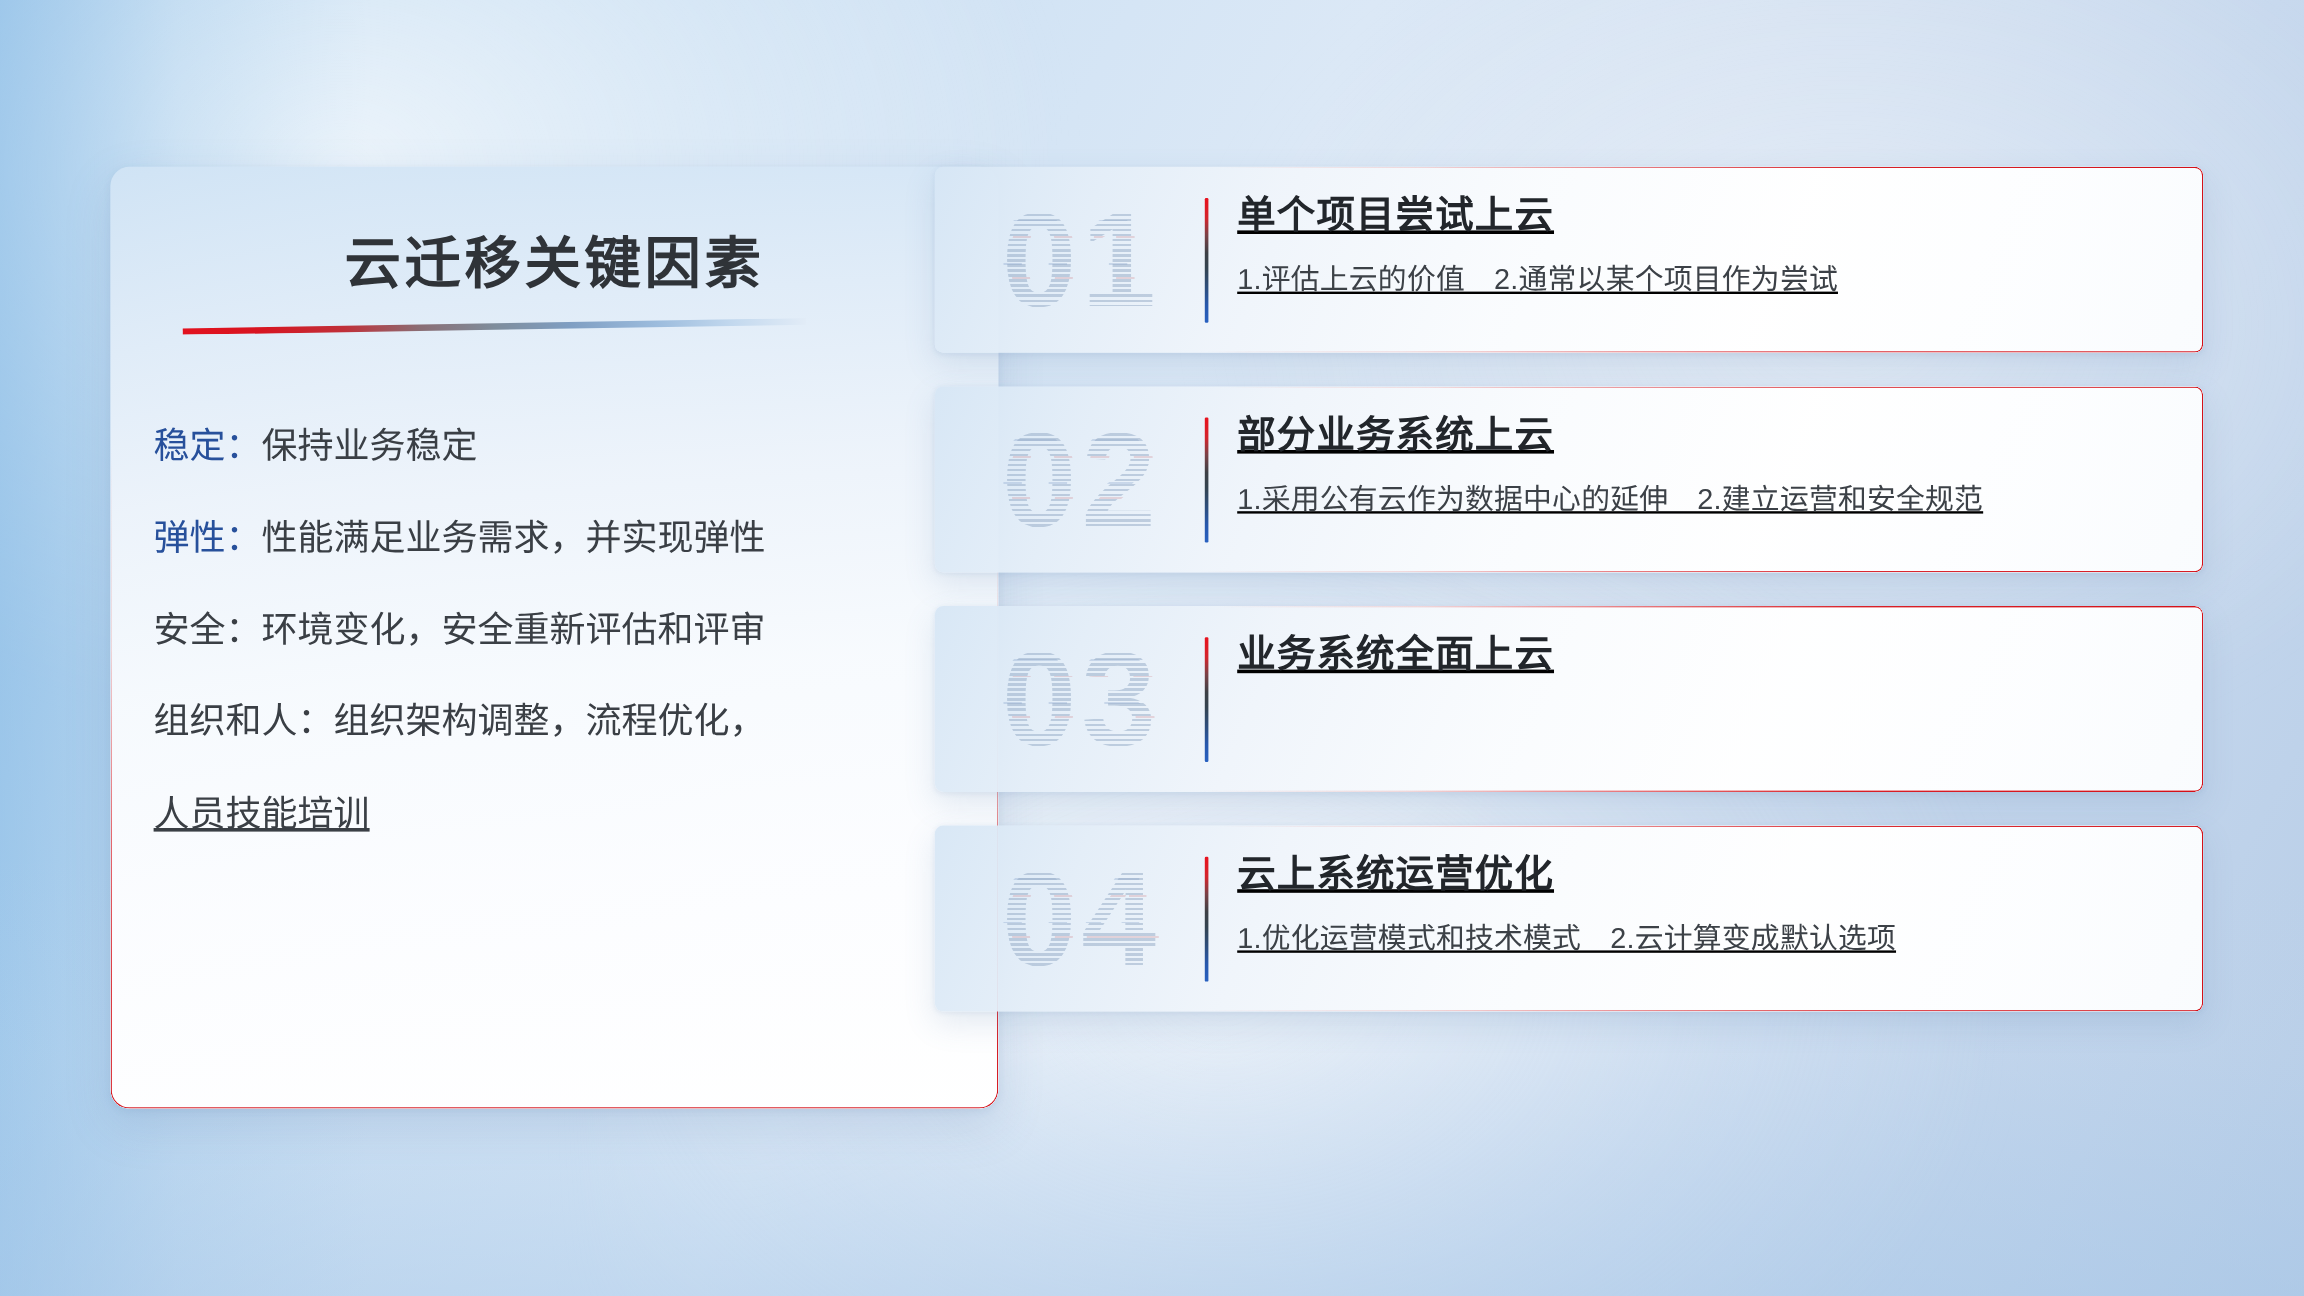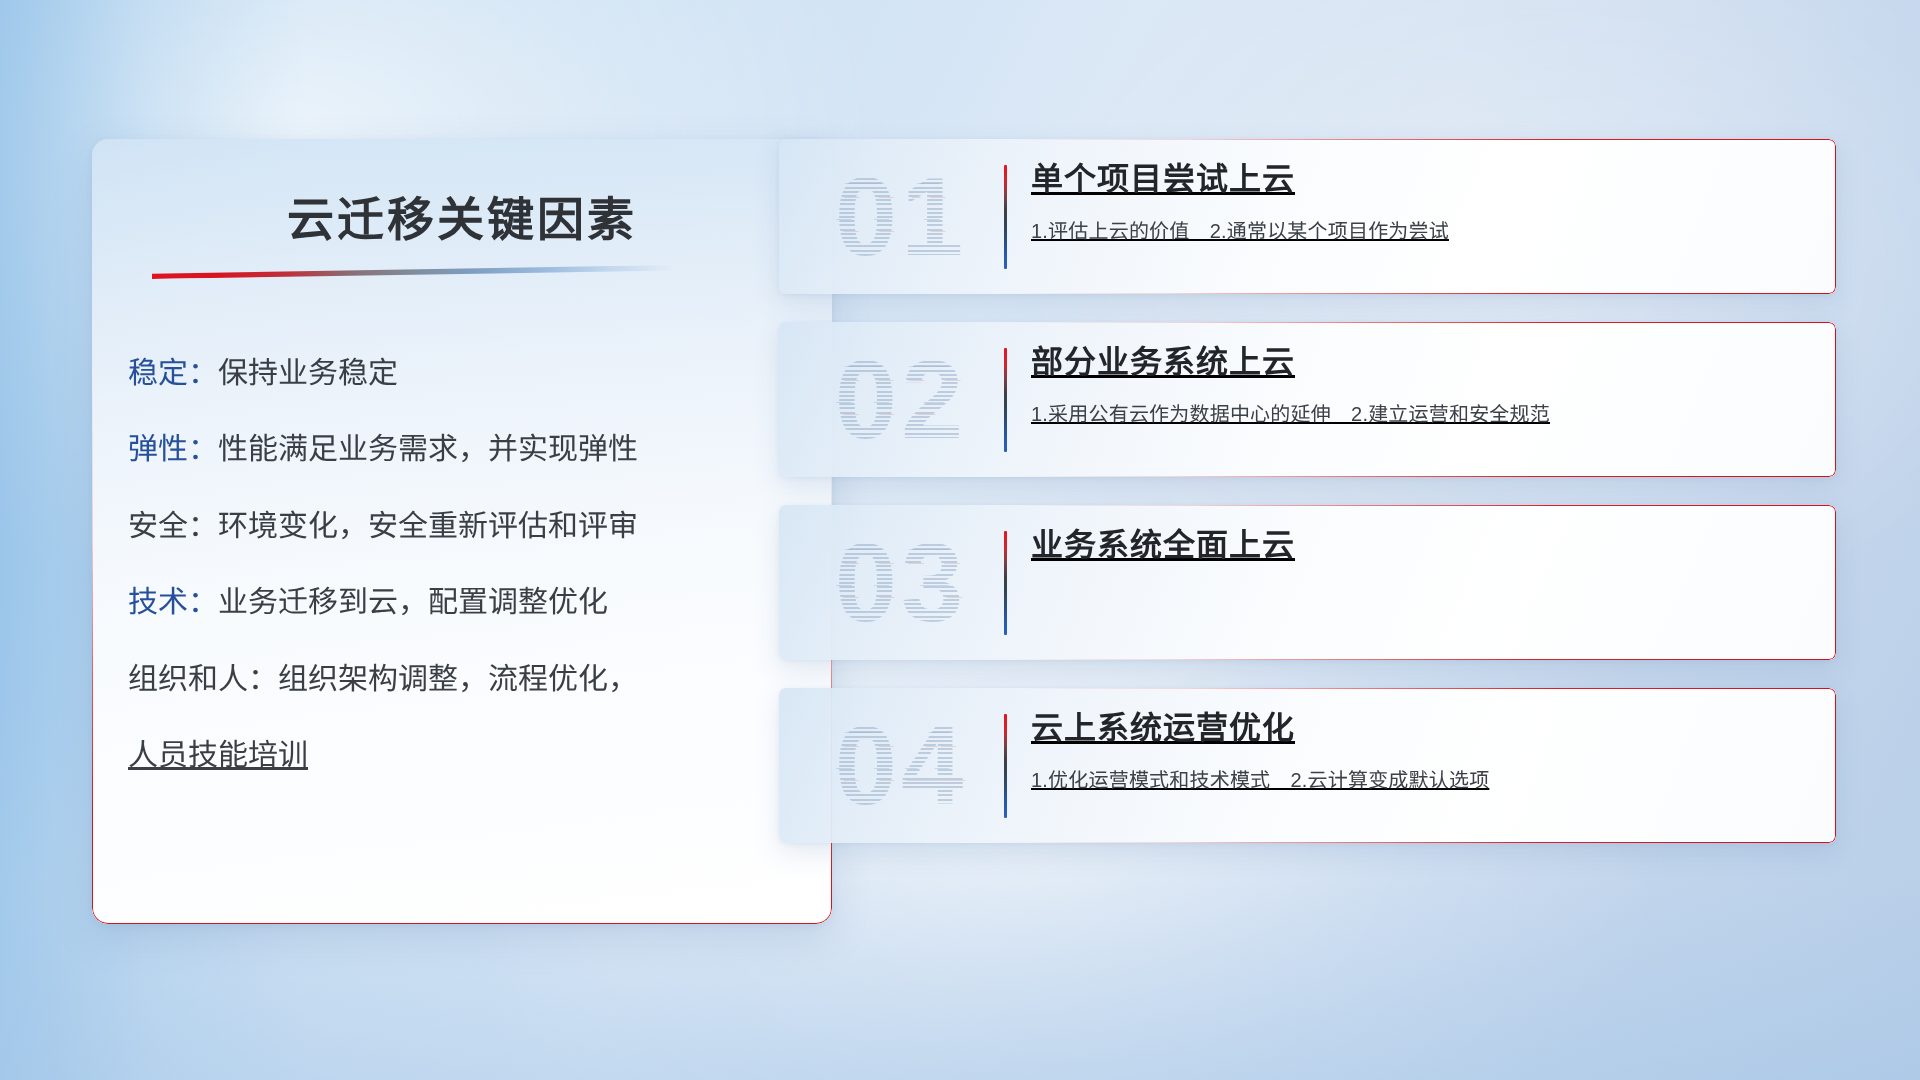--- a/index.html
+++ b/index.html
@@ -348,21 +348,21 @@
   .step-title {
     font-size: 32px;
     font-weight: 700;
     letter-spacing: 1px;
     color: #22262b;
     line-height: 1.26;
     white-space: nowrap;
   }
   .step-sub {
     margin-top: 19px;
-    font-size: 20px;
+    font-size: 24px;
     color: #3c4147;
     letter-spacing: 0.2px;
     line-height: 1.3;
     white-space: nowrap;
   }
 </style>
 </head>
 <body>
 
 <div id="bg-root">
@@ -388,23 +388,20 @@
 
     <ul id="left-list" style="list-style:none;">
       <li class="left-item accent">
         <span class="k">稳定：</span><span class="v">保持业务稳定</span>
       </li>
       <li class="left-item accent">
         <span class="k">弹性：</span><span class="v">性能满足业务需求，并实现弹性</span>
       </li>
       <li class="left-item plain">
         <span class="k">安全：</span><span class="v">环境变化，安全重新评估和评审</span>
-      </li>
-      <li class="left-item accent">
-        <span class="k">技术：</span><span class="v">业务迁移到云，配置调整优化</span>
       </li>
       <li class="left-item plain wrapline">
         <span class="k">组织和人：</span><span class="v">组织架构调整，流程优化，</span>
       </li>
       <li class="left-item plain contline">
         <span class="v">人员技能培训</span>
       </li>
     </ul>
   </section>
 

